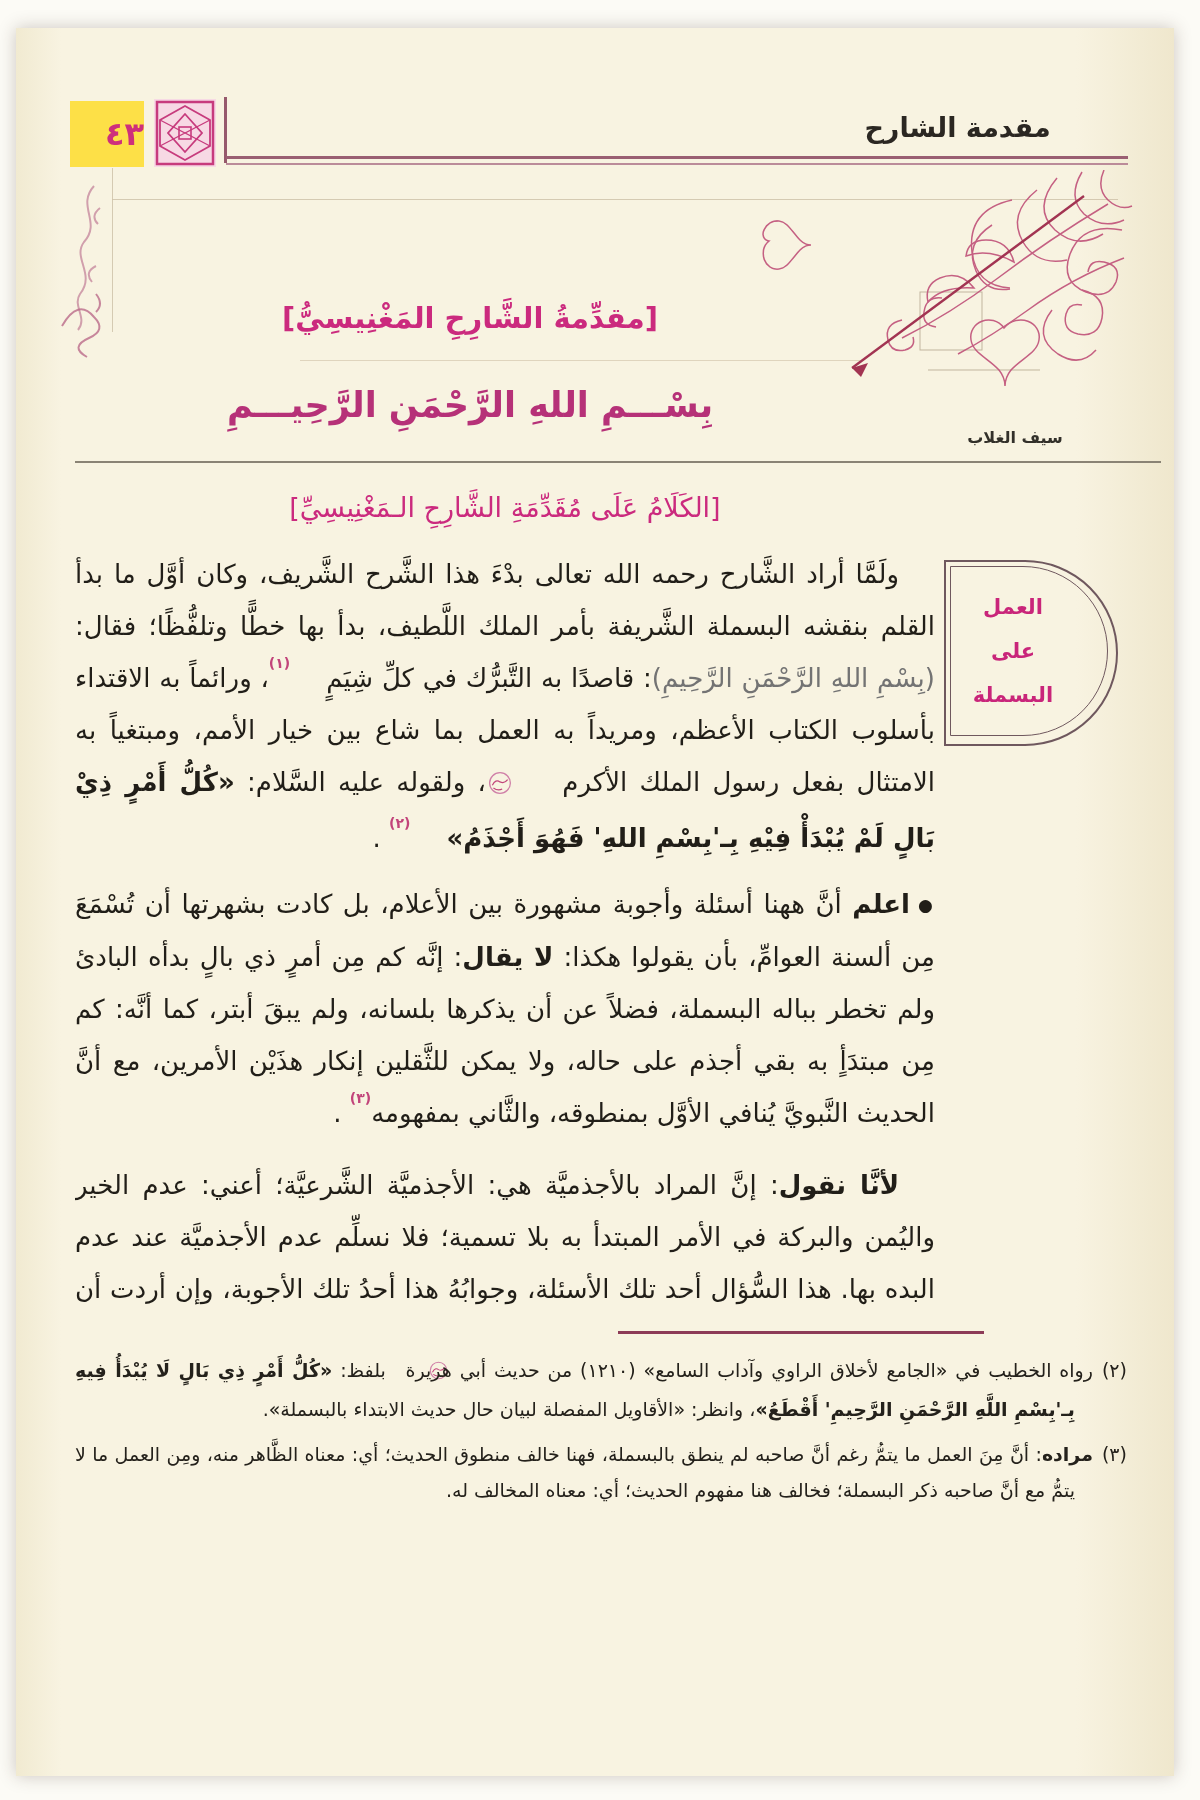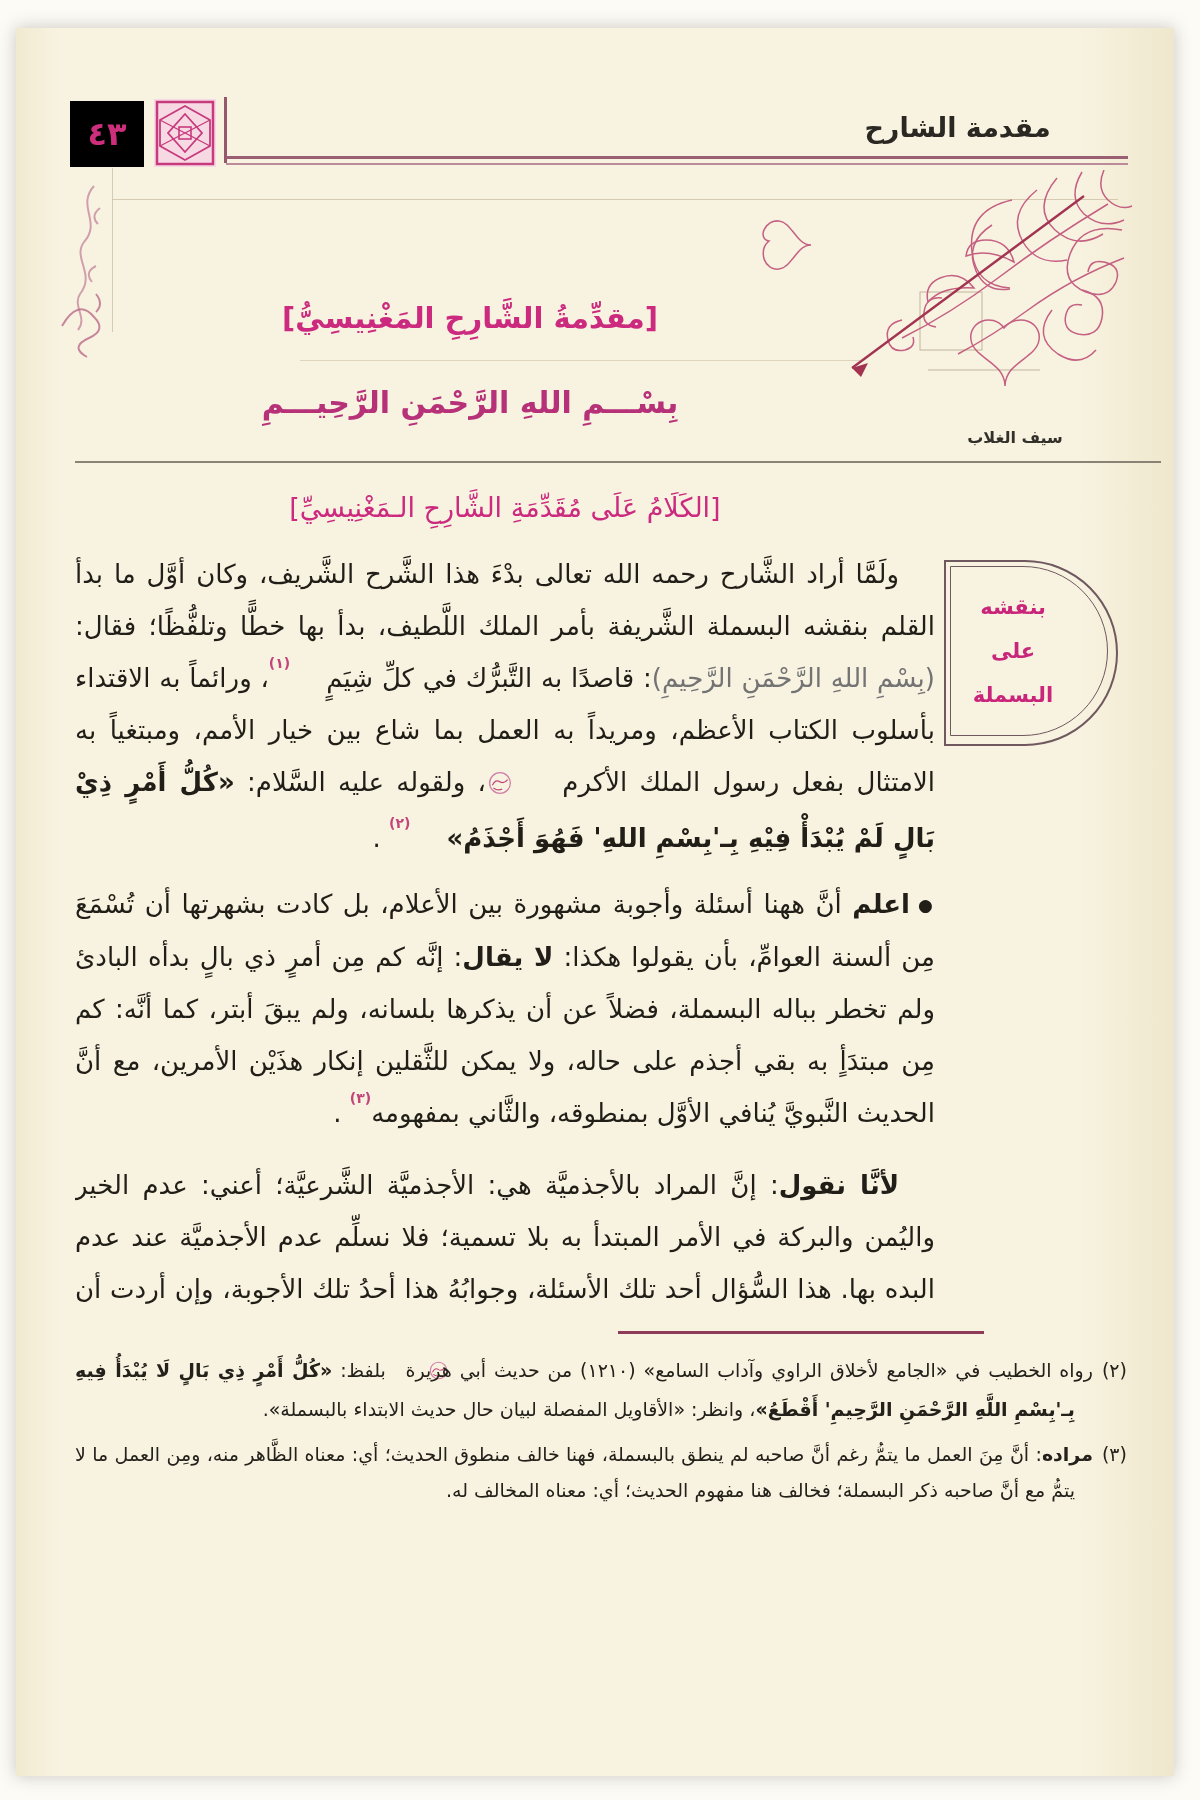--- a/index.html
+++ b/index.html
@@ -3,35 +3,35 @@
 <meta charset="utf-8">
 <style>
   *{margin:0;padding:0;box-sizing:border-box}
   html,body{width:1200px;height:1800px;background:#fcfbf6;font-family:"DejaVu Sans",sans-serif}
   .canvas{position:relative;width:1200px;height:1800px;overflow:hidden;background:#fcfbf6}
   .page{position:absolute;left:16px;top:28px;width:1158px;height:1748px;
         background:linear-gradient(90deg,#f1ead1 0,#f8f3e1 45px,#f8f3e1 1060px,#efe7cd 100%);
         box-shadow:0 0 16px rgba(60,40,30,.25)}
   .abs{position:absolute}
   
-  .pagenum-box{left:70px;top:101px;width:74px;height:66px;background:#000000;display:flex;align-items:center;justify-content:center}
+  .pagenum-box{left:70px;top:101px;width:74px;height:66px;background:#fde047;display:flex;align-items:center;justify-content:flex-end}
   .pagenum{color:#ce2f7c;font-size:32px;font-weight:bold}
   .orn-square{left:154px;top:99px;width:62px;height:68px}
   .head-vrule{left:224px;top:97px;width:3px;height:66px;background:#96596c}
   .head-title{left:790px;top:112px;width:335px;text-align:center;font-size:27px;font-weight:bold;color:#2b2722;direction:rtl}
   .head-rule{left:226px;top:156px;width:902px;height:9px;border-top:3px solid #9a5f72;border-bottom:2px solid #bb8b99}
   .frame-h{left:112px;top:199px;width:1006px;height:1px;background:#cfc2a9;opacity:.85}
   .frame-h2{left:300px;top:360px;width:560px;height:1px;background:#d8ccb4;opacity:.8}
   .frame-v{left:112px;top:168px;width:1px;height:164px;background:#cfc2a9;opacity:.85}
   .scribble1{left:66px;top:178px;width:44px;height:158px}
   .scribble2{left:52px;top:284px;width:58px;height:74px}
   .arabesque{left:752px;top:170px;width:382px;height:222px}
   
   .main-title{left:140px;top:301px;width:660px;text-align:center;font-size:29px;font-weight:bold;color:#cb2a7e;direction:rtl}
-  .basmala{left:140px;top:385px;width:660px;text-align:center;font-size:30px;font-weight:bold;color:#b63178;direction:rtl}
+  .basmala{left:140px;top:385px;width:660px;text-align:center;font-size:35px;font-weight:bold;color:#b63178;direction:rtl}
   .owner-line{left:75px;top:461px;width:1086px;border-top:2px solid #8a8375}
   .owner-label{left:930px;top:428px;width:170px;text-align:center;font-size:16px;font-weight:bold;color:#33302a;direction:rtl}
   .section-heading{left:75px;top:492px;width:860px;text-align:center;font-size:27px;font-weight:normal;color:#cb2a7e;direction:rtl}
   
   .body-text{left:75px;top:548px;width:860px;height:782px;direction:rtl;text-align:justify;
              font-size:26px;line-height:52px;color:#211e18;overflow:hidden}
   .body-text p{margin:0 0 14px 0}
   .p-indent{text-indent:36px}
   .p3{margin-top:20px !important}
   .magenta{color:#737373;font-weight:normal}
@@ -121,21 +121,21 @@
   </svg>
 
   <div class="abs main-title">[مقدِّمةُ الشَّارِحِ المَغْنِيسِيُّ]</div>
   <div class="abs basmala">بِسْـــمِ اللهِ الرَّحْمَنِ الرَّحِيـــمِ</div>
   <div class="abs owner-label">سيف الغلاب</div>
   <div class="abs owner-line"></div>
   <div class="abs section-heading">[الكَلَامُ عَلَى مُقَدِّمَةِ الشَّارِحِ الـمَغْنِيسِيِّ]</div>
 
   <div class="abs margin-note">
     <div class="margin-note-inner">
-      <span>بنقشه</span>
+      <span>العمل</span>
       <span>على</span>
       <span>البسملة</span>
     </div>
   </div>
 
   <div class="abs body-text" dir="rtl">
     <p class="p-indent">
       <span>ولَمَّا أراد الشَّارح رحمه الله تعالى بدْءَ هذا الشَّرح الشَّريف، وكان أوَّل ما بدأ القلم بنقشه البسملة الشَّريفة بأمر الملك اللَّطيف، بدأ بها خطًّا وتلفُّظًا؛ فقال: </span><span class="magenta">(بِسْمِ اللهِ الرَّحْمَنِ الرَّحِيمِ)</span><span>: قاصدًا به التَّبرُّك في كلِّ شِيَمٍ</span><sup class="fnref">(١)</sup><span>، ورائماً به الاقتداء بأسلوب الكتاب الأعظم، ومريداً به العمل بما شاع بين خيار الأمم، ومبتغياً به الامتثال بفعل رسول الملك الأكرم </span><span class="saw"><svg width="24" height="24" viewBox="0 0 22 22">
             <circle cx="11" cy="11" r="9.5" fill="none" stroke="#d080a8" stroke-width="1.2"></circle>
             <path d="M4,13 q3,-6 7,-3 q4,2 7,-2 M5,15.5 q4,3 8,1" fill="none" stroke="#c2447a" stroke-width="1.1"></path>

